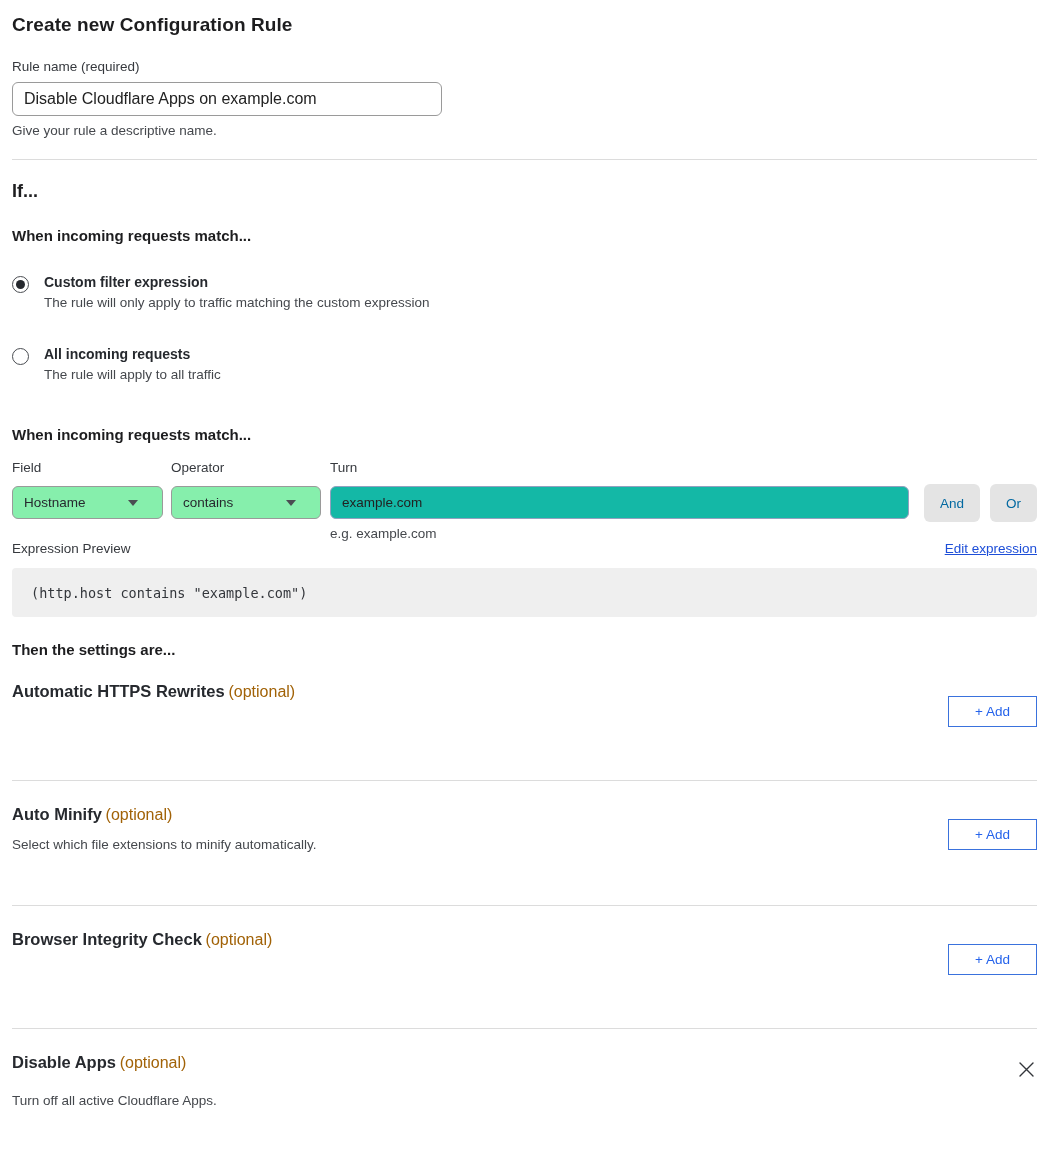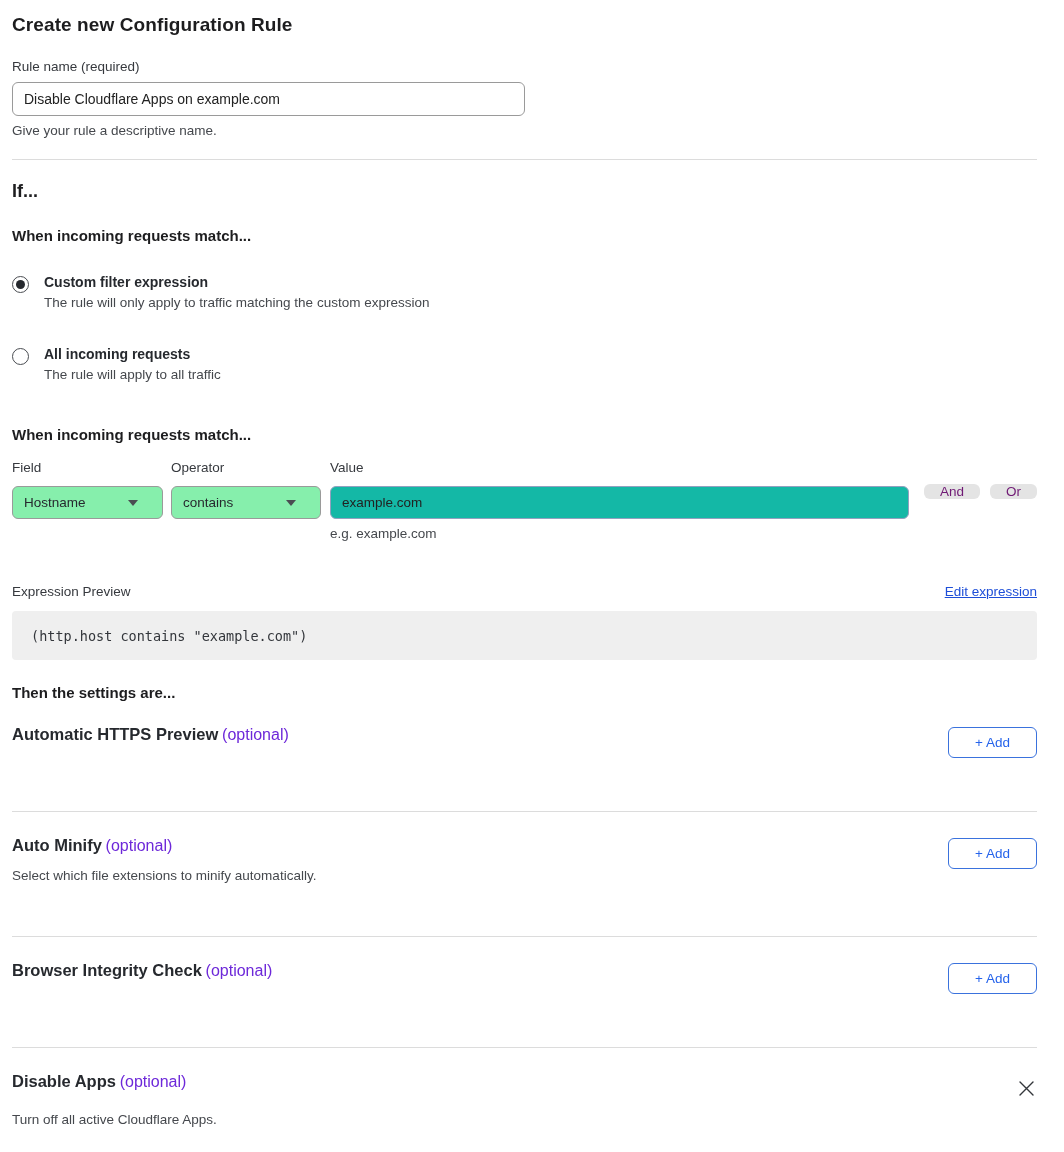--- a/index.html
+++ b/index.html
@@ -9,23 +9,23 @@
     font-family: "Liberation Sans", "DejaVu Sans", sans-serif;
     color: #36393e;
     font-size: 13.5px;
   }
   .container { padding: 14px 27px 40px 12px; }
 
   h1.page-title { font-size: 19px; font-weight: bold; color: #1d1d1f; letter-spacing: .1px; }
 
   .field-label { margin-top: 23px; font-size: 13.5px; color: #36393e; }
   .rule-name-input {
-    margin-top: 8px; width: 513px; height: 34px;
+    margin-top: 8px; width: 430px; height: 34px;
     border: 1px solid #9a9a9a; border-radius: 6px;
-    padding: 0 11px; font-size: 14px; color: #222;
+    padding: 0 11px; font-size: 16px; color: #222;
     font-family: "Liberation Sans", "DejaVu Sans", sans-serif;
     background: #fff; outline: none; display: block;
   }
   .helper-text { margin-top: 7px; font-size: 13.5px; color: #45484d; }
 
   .divider { border: none; border-top: 1px solid #dcdcdc; height: 0; margin-top: 21px; }
 
   .if-heading { margin-top: 21px; font-size: 18px; font-weight: bold; color: #1d1d1f; }
   .match-heading { margin-top: 25px; font-size: 15px; font-weight: bold; color: #1d1d1f; }
 
@@ -60,46 +60,46 @@
     width: 0; height: 0; border-left: 5px solid transparent;
     border-right: 5px solid transparent; border-top: 6px solid #4a4d52;
   }
   .value-input {
     width: 100%; height: 33px; border: 1px solid #93a0bf; border-radius: 6px;
     background: #14b8a6; padding: 0 11px; font-size: 13.5px; color: #222;
     font-family: "Liberation Sans", "DejaVu Sans", sans-serif; outline: none; display: block;
   }
   .andor { display: flex; margin-left: 15px; margin-top: 24px; }
   .btn-gray {
-    height: 15px; background: #e4e4e4; border: none; border-radius: 6px;
-    font-size: 13.5px; color: #701a75; padding: 0 16px; cursor: pointer;
+    height: 38px; background: #e4e4e4; border: none; border-radius: 6px;
+    font-size: 13.5px; color: #0369a1; padding: 0 16px; cursor: pointer;
     font-family: "Liberation Sans", "DejaVu Sans", sans-serif;
   }
   .btn-gray + .btn-gray { margin-left: 10px; }
 
-  .preview-row { margin-top: 43px; display: flex; justify-content: space-between; align-items: flex-end; text-align: right; }
+  .preview-row { display: flex; justify-content: space-between; align-items: flex-end; text-align: right; }
   .preview-label { font-size: 13.5px; color: #36393e; }
   .edit-link { font-size: 13.5px; color: #1d4ed8; text-decoration: underline; cursor: pointer; }
   .code-box {
     margin-top: 12px; background: #efefef; border-radius: 4px;
     height: 49px; display: flex; align-items: center; padding: 0 19px;
     font-family: "DejaVu Sans Mono", "Liberation Mono", monospace;
     font-size: 13.5px; color: #33363b;
   }
 
   .settings-heading { margin-top: 24px; font-size: 15px; font-weight: bold; color: #1d1d1f; }
 
   .setting-row { display: flex; justify-content: space-between; align-items: flex-start; padding-top: 24px; padding-bottom: 32px; }
   .setting-info { max-width: 820px; }
   .setting-title { font-size: 16.5px; font-weight: bold; color: #26292e; display: inline; }
-  .setting-optional { font-size: 16px; font-weight: normal; color: #6d28d9; }
+  .setting-optional { font-size: 16px; font-weight: normal; color: #a16207; }
   .setting-desc { margin-top: 13px; font-size: 13.5px; color: #45484d; }
   .btn-add {
-    margin-top: 2px; height: 31px; min-width: 71px; background: #fff;
-    border: 1px solid #3a72dd; border-radius: 6px; color: #2563eb;
+    margin-top: 14px; height: 31px; min-width: 71px; background: #fff;
+    border: 1px solid #3a72dd; border-radius: 0; color: #2563eb;
     font-size: 13.5px; padding: 0 26px; cursor: pointer;
     font-family: "Liberation Sans", "DejaVu Sans", sans-serif; flex: none;
   }
 
   .disable-row { padding-top: 24px; }
   .disable-head { display: flex; justify-content: space-between; align-items: flex-start; }
   .close-btn { background: none; border: none; cursor: pointer; padding: 2px; margin-top: 6px; line-height: 0; }
 </style>
 </head>
 <body>
@@ -144,21 +144,21 @@
       </div>
     </div>
     <div class="builder-col col-operator">
       <div class="col-label">Operator</div>
       <div class="select-box">
         <span>contains</span>
         <span class="chevron-down"></span>
       </div>
     </div>
     <div class="builder-col col-value">
-      <div class="col-label">Value</div>
+      <div class="col-label">Turn</div>
       <input class="value-input" type="text" value="example.com" style="">
       <div class="helper-text">e.g. example.com</div>
     </div>
     <div class="andor">
       <button class="btn-gray">And</button>
       <button class="btn-gray">Or</button>
     </div>
   </div>
 
   <div class="preview-row">
@@ -166,21 +166,21 @@
     <a class="edit-link">Edit expression</a>
   </div>
   <div class="code-box">(http.host contains "example.com")</div>
 
   <div class="settings-heading">Then the settings are...</div>
 
   <div>
     <div class="setting-row">
       <div class="setting-info">
         <div>
-          <span class="setting-title">Automatic HTTPS Preview</span>
+          <span class="setting-title">Automatic HTTPS Rewrites</span>
           <span class="setting-optional">(optional)</span>
         </div>
       </div>
       <button class="btn-add">+ Add</button>
     </div>
     <hr class="divider">
 
     <div class="setting-row">
       <div class="setting-info">
         <div>

